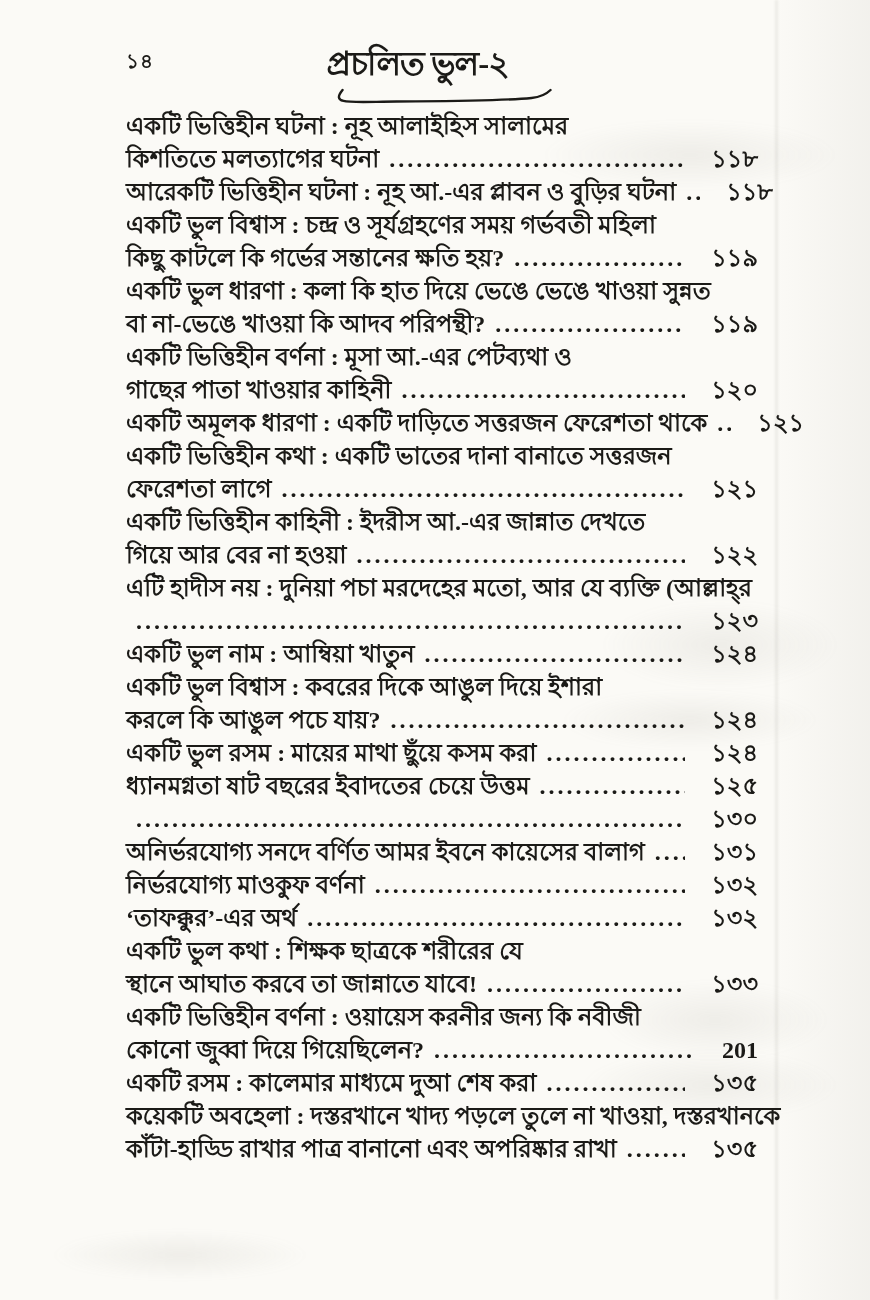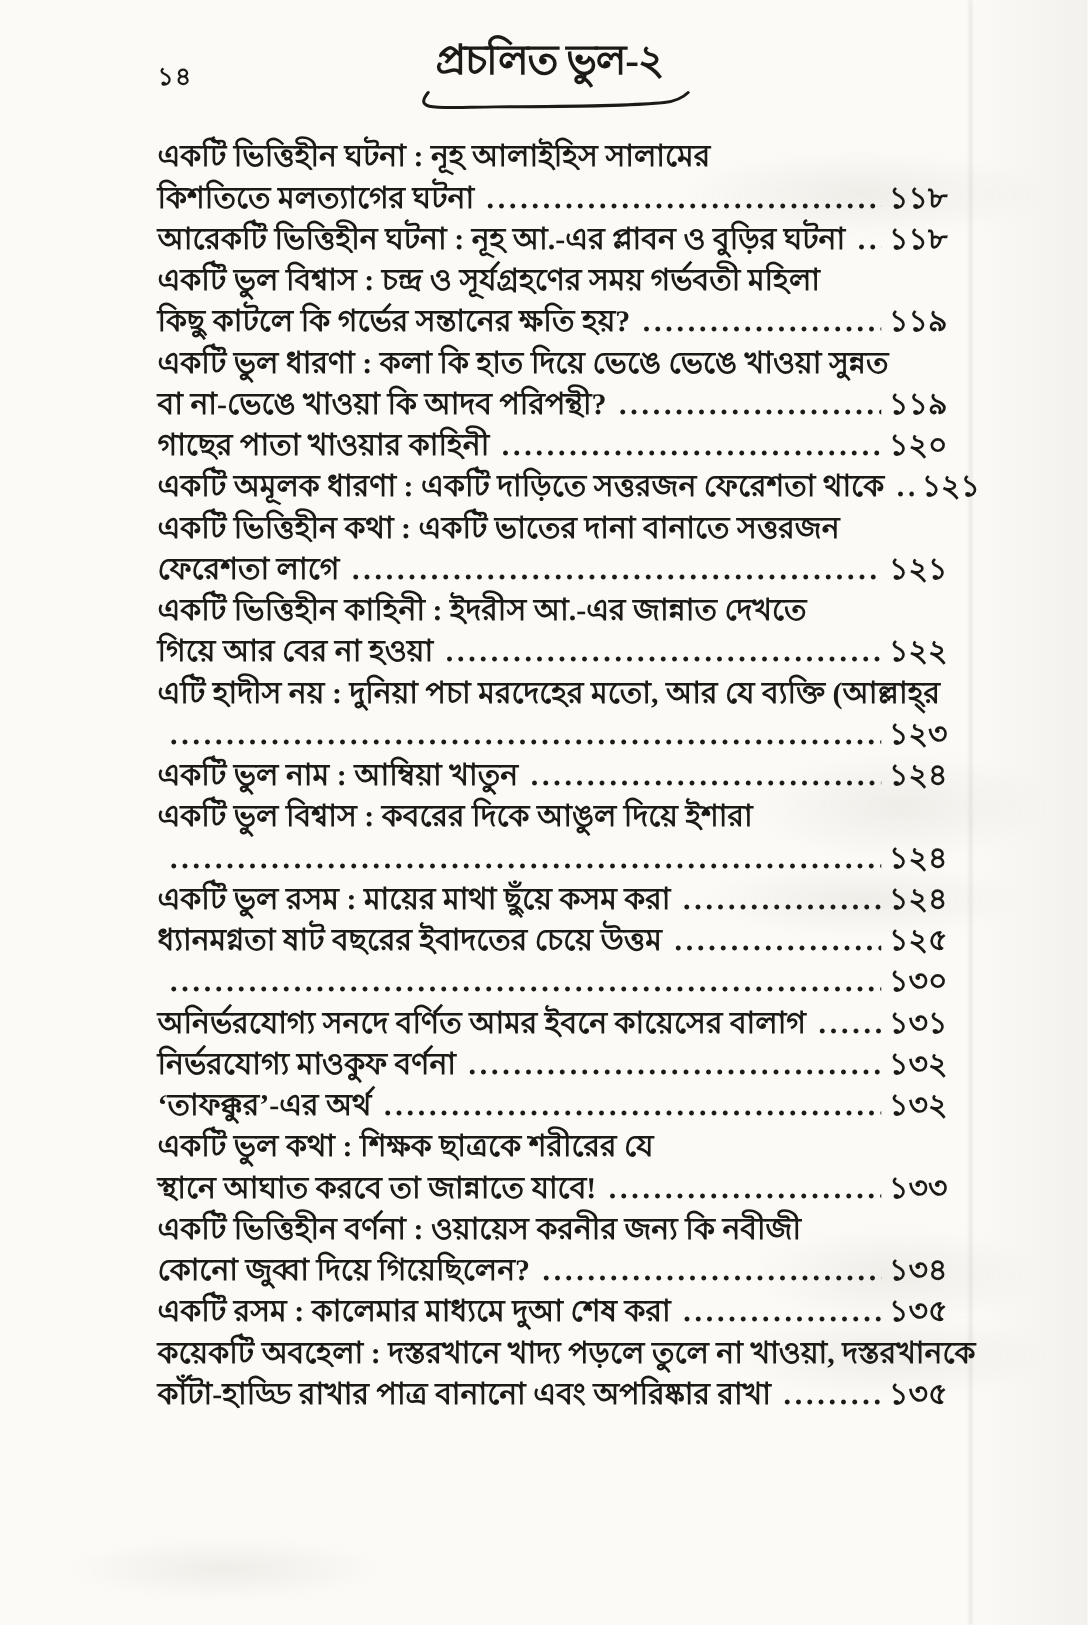--- a/index.html
+++ b/index.html
@@ -47,23 +47,23 @@
   
   .folio {
     position: absolute;
     left: 126px; top: 46px;
     font-size: 20px;
     font-weight: 700;
     letter-spacing: 1px;
   }
   .title-wrap {
     position: absolute;
-    left: 50%; top: 22px;
+    left: 50%; top: 38px;
     transform: translateX(-48%);
-    text-align: center;
+    text-align: left;
   }
   .title-text {
     display: block;
     font-size: 33px;
     font-weight: 700;
     letter-spacing: -1px;
     white-space: nowrap;
   }
   .title-swash {
     display: block;
@@ -98,20 +98,21 @@
     white-space: nowrap;
     letter-spacing: 3px;
     margin: 0 6px 0 10px;
     font-weight: 700;
     color: #1b1a17;
   }
   .page-num {
     flex: 0 0 auto;
     white-space: nowrap;
     font-weight: 700;
+    margin-left: 20px;
   }
 </style>
 </head>
 <body>
 
 <div class="scan-fold-line"></div>
 <div class="edge-shade-right"></div>
 <div class="smudge s1"></div>
 <div class="smudge s2"></div>
 <div class="smudge s3"></div>
@@ -163,20 +164,23 @@
         <span class="line-text">একটি ভুল ধারণা : কলা কি হাত দিয়ে ভেঙে ভেঙে খাওয়া সুন্নত</span>
       </div>
       <div class="toc-line">
         <span class="line-text">বা না-ভেঙে খাওয়া কি আদব পরিপন্থী?</span>
         <span class="leader">............................................................................................................................................</span>
         <span class="page-num">১১৯</span>
       </div>
     </div>
     <div class="toc-entry">
       <div class="toc-line">
+        <span class="line-text">একটি ভিত্তিহীন বর্ণনা : মূসা আ.-এর পেটব্যথা ও</span>
+      </div>
+      <div class="toc-line">
         <span class="line-text">গাছের পাতা খাওয়ার কাহিনী</span>
         <span class="leader">............................................................................................................................................</span>
         <span class="page-num">১২০</span>
       </div>
     </div>
     <div class="toc-entry">
       <div class="toc-line">
         <span class="line-text">একটি অমূলক ধারণা : একটি দাড়িতে সত্তরজন ফেরেশতা থাকে</span>
         <span class="leader">............................................................................................................................................</span>
         <span class="page-num">১২১</span>
@@ -216,20 +220,21 @@
         <span class="line-text">একটি ভুল নাম : আম্বিয়া খাতুন</span>
         <span class="leader">............................................................................................................................................</span>
         <span class="page-num">১২৪</span>
       </div>
     </div>
     <div class="toc-entry">
       <div class="toc-line">
         <span class="line-text">একটি ভুল বিশ্বাস : কবরের দিকে আঙুল দিয়ে ইশারা</span>
       </div>
       <div class="toc-line">
+        <span class="line-text">করলে কি আঙুল পচে যায়?</span>
         <span class="leader">............................................................................................................................................</span>
         <span class="page-num">১২৪</span>
       </div>
     </div>
     <div class="toc-entry">
       <div class="toc-line">
         <span class="line-text">একটি ভুল রসম : মায়ের মাথা ছুঁয়ে কসম করা</span>
         <span class="leader">............................................................................................................................................</span>
         <span class="page-num">১২৪</span>
       </div>
@@ -278,21 +283,21 @@
         <span class="page-num">১৩৩</span>
       </div>
     </div>
     <div class="toc-entry">
       <div class="toc-line">
         <span class="line-text">একটি ভিত্তিহীন বর্ণনা : ওয়ায়েস করনীর জন্য কি নবীজী</span>
       </div>
       <div class="toc-line">
         <span class="line-text">কোনো জুব্বা দিয়ে গিয়েছিলেন?</span>
         <span class="leader">............................................................................................................................................</span>
-        <span class="page-num">১৩৪</span>
+        <span class="page-num">201</span>
       </div>
     </div>
     <div class="toc-entry">
       <div class="toc-line">
         <span class="line-text">একটি রসম : কালেমার মাধ্যমে দুআ শেষ করা</span>
         <span class="leader">............................................................................................................................................</span>
         <span class="page-num">১৩৫</span>
       </div>
     </div>
     <div class="toc-entry">

